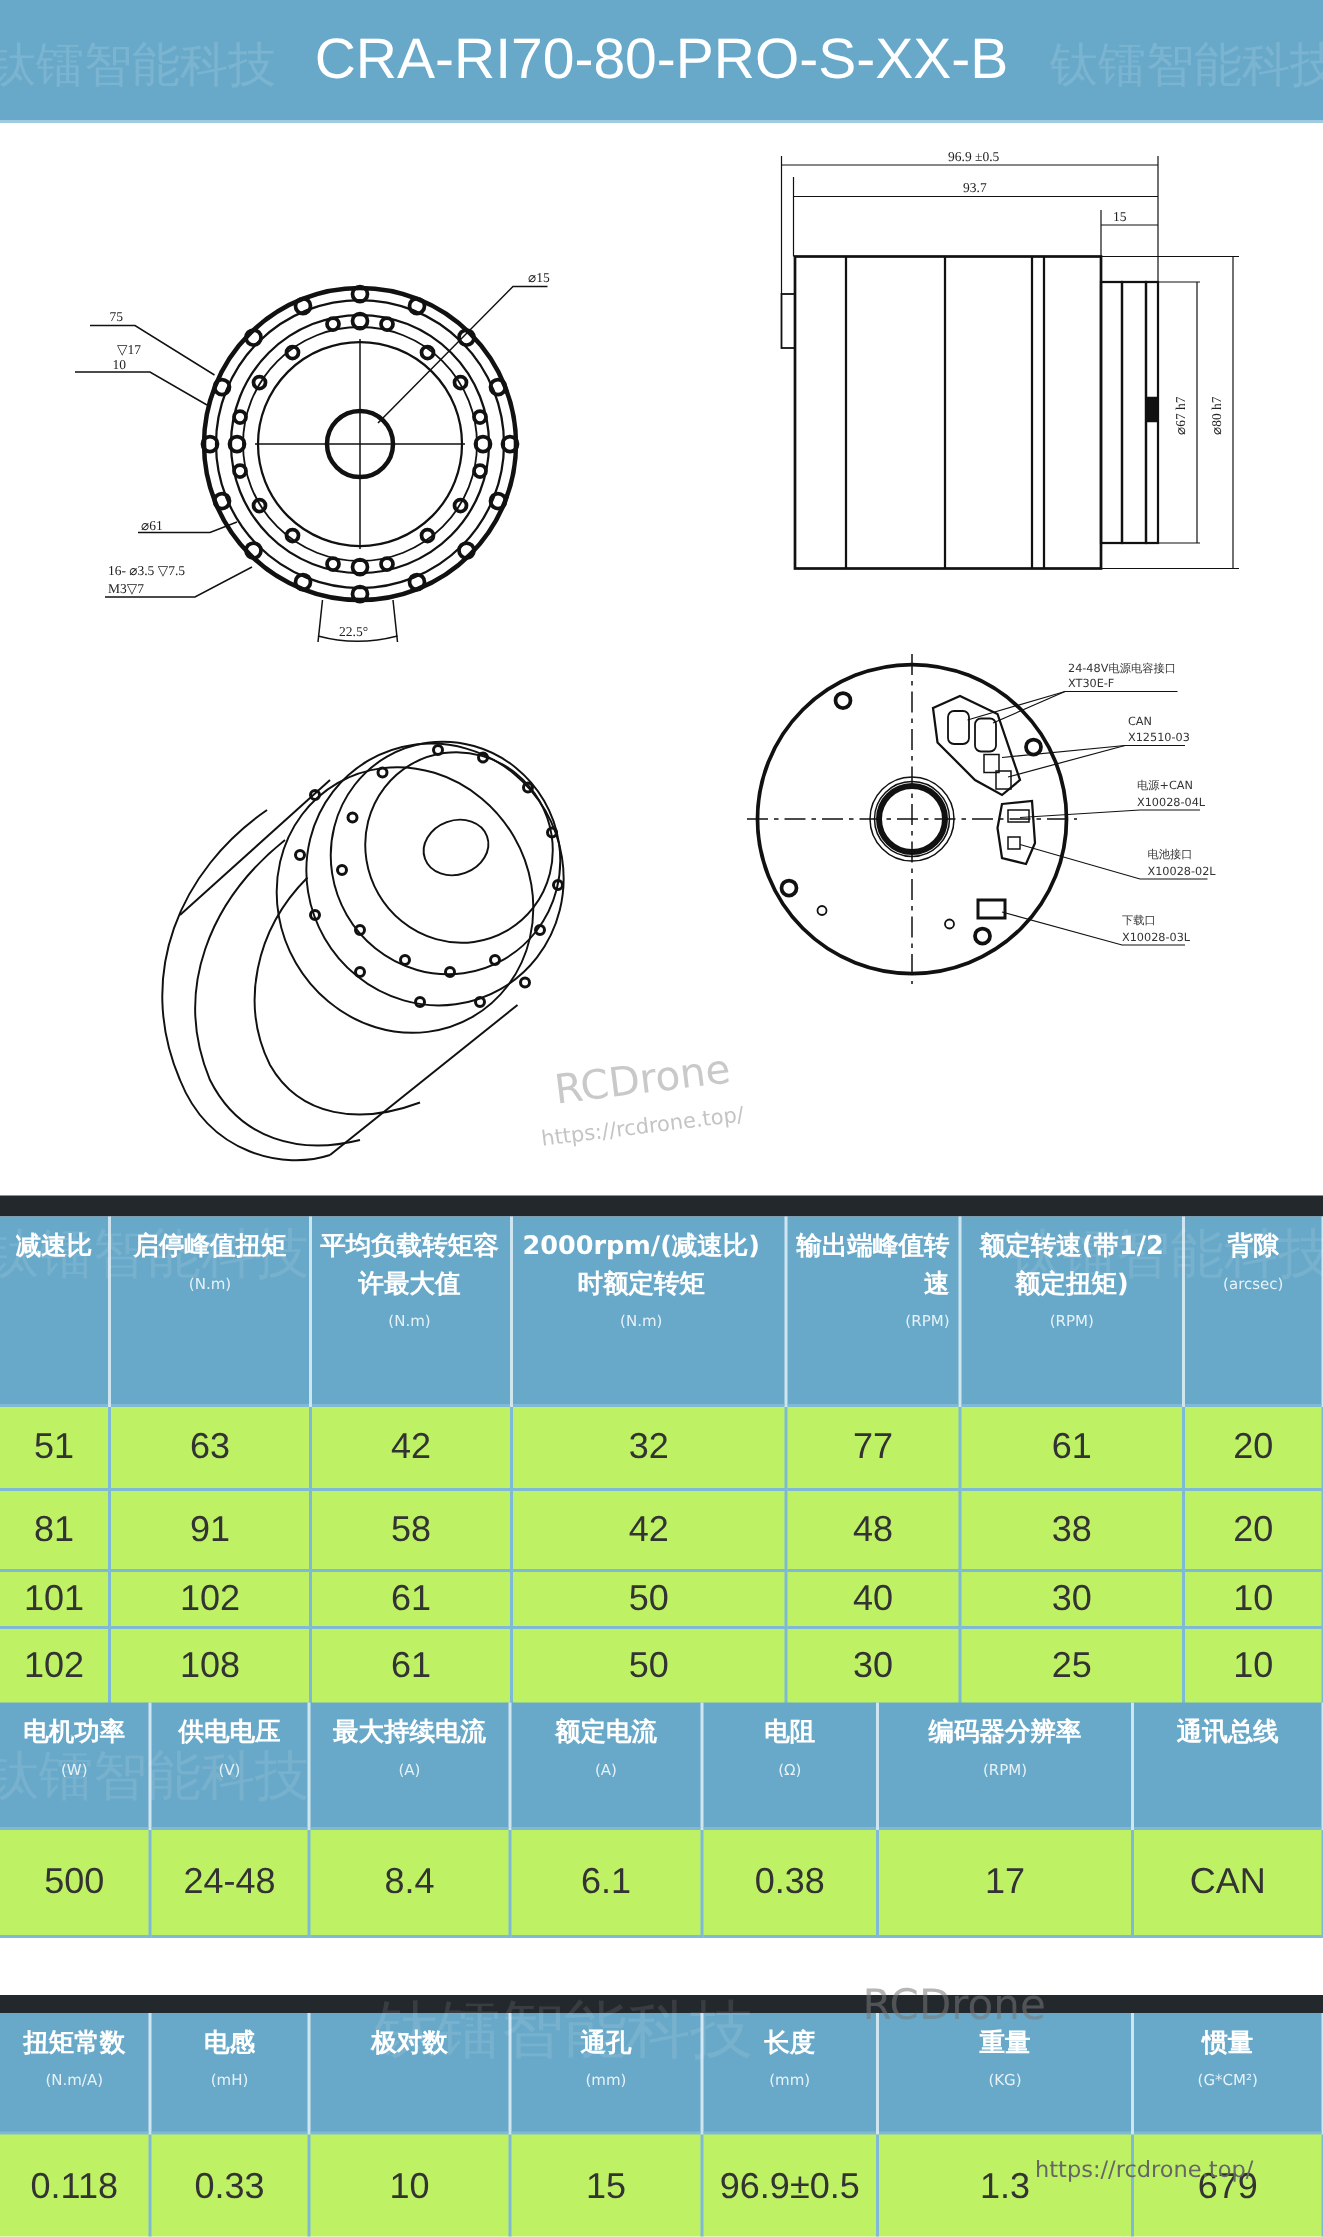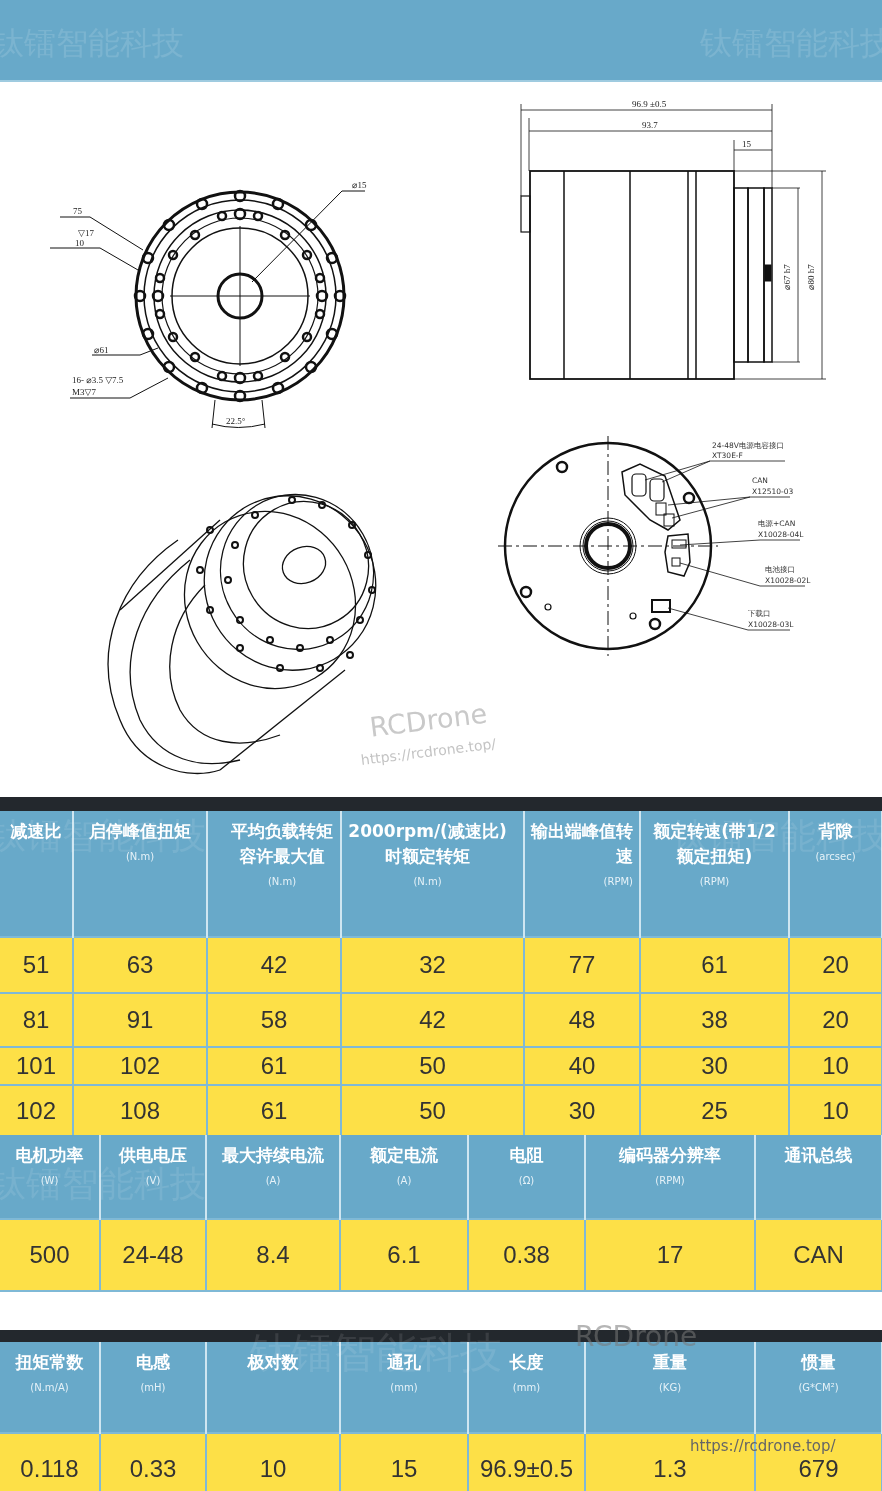--- a/index.html
+++ b/index.html
@@ -27,33 +27,34 @@
   .dark-band { position: absolute; left: 0; width: 882px; background: #23282d; }
 
   table.spec { position: absolute; left: 0; border-collapse: collapse; table-layout: fixed; }
   table.spec th {
     background: #68a9c9; color: #ffffff; font-weight: bold; font-size: 17px;
     vertical-align: top; text-align: center; border-left: 2px solid #c2410c; border-right: 2px solid #cfe6f1;
     line-height: 25px; padding-top: 8px;
   }
   table.spec th .unit { display: block; font-weight: normal; font-size: 10px; color: #e6f2f8; line-height: 26px; }
   table.spec td {
-    background: #fde047; color: #333; font-family: "Liberation Sans", sans-serif; font-size: 24px;
+    background: #bef264; color: #333; font-family: "Liberation Sans", sans-serif; font-size: 24px;
     text-align: center; vertical-align: middle; border: 2px solid #7fb9d6;
   }
   table.spec th:first-child, table.spec td:first-child { border-left: none; }
 
   .bottom-url { position: absolute; left: 690px; top: 1437px; color: #666; font-size: 15px; font-family: "DejaVu Sans", sans-serif; }
   .bottom-rc { position: absolute; left: 575px; top: 1320px; color: rgba(120,120,120,0.55); font-size: 28px; font-family: "DejaVu Sans", sans-serif; }
 </style>
 </head>
 <body>
 
 <div class="title-bar">
   <span class="wm-cn" style="left:-8px;top:22px;">钛镭智能科技</span>
+  <span class="title">CRA-RI70-80-PRO-S-XX-B</span>
   <span class="wm-cn" style="left:700px;top:22px;">钛镭智能科技</span>
 </div>
 
 <div class="drawing-area">
   <svg width="882" height="712" viewBox="0 84 882 712">
 
     <g stroke="#111" fill="none">
       <circle cx="240" cy="296" r="104" stroke-width="3"></circle>
       <circle cx="240" cy="296" r="96" stroke-width="1.5"></circle>
       <circle cx="240" cy="296" r="86" stroke-width="1.5"></circle>
@@ -244,21 +245,21 @@
       <col style="width:134px">
       <col style="width:183px">
       <col style="width:116px">
       <col style="width:149px">
       <col style="width:93px">
   </colgroup>
   <thead>
     <tr style="height:126px;">
       <th><span>减速比</span><span class="unit"></span></th>
       <th><span>启停峰值扭矩</span><span class="unit">(N.m)</span></th>
-      <th style="padding-left:22px;padding-right:6px;"><span>平均负载转矩容许最大值</span><span class="unit">(N.m)</span></th>
+      <th style="padding-left:4px;padding-right:6px;"><span>平均负载转矩容许最大值</span><span class="unit">(N.m)</span></th>
       <th style="padding-left:6px;padding-right:16px;"><span>2000rpm/(减速比)时额定转矩</span><span class="unit">(N.m)</span></th>
       <th style="padding-left:6px;padding-right:6px;text-align:right;"><span>输出端峰值转速</span><span class="unit">(RPM)</span></th>
       <th style="padding-left:6px;padding-right:6px;"><span>额定转速(带1/2额定扭矩)</span><span class="unit">(RPM)</span></th>
       <th><span>背隙</span><span class="unit">(arcsec)</span></th>
     </tr>
   </thead>
   <tbody>
     <tr style="height:56px;">
       <td>51</td>
         <td>63</td>
@@ -343,21 +344,21 @@
   <colgroup>
     <col style="width:100px">
       <col style="width:106px">
       <col style="width:134px">
       <col style="width:128px">
       <col style="width:117px">
       <col style="width:170px">
       <col style="width:127px">
   </colgroup>
   <thead>
-    <tr style="height:91px;">
+    <tr style="height:80px;">
       <th><span>扭矩常数</span><span class="unit">(N.m/A)</span></th>
       <th><span>电感</span><span class="unit">(mH)</span></th>
       <th><span>极对数</span><span class="unit"></span></th>
       <th><span>通孔</span><span class="unit">(mm)</span></th>
       <th><span>长度</span><span class="unit">(mm)</span></th>
       <th><span>重量</span><span class="unit">(KG)</span></th>
       <th><span>惯量</span><span class="unit">(G*CM²)</span></th>
     </tr>
   </thead>
   <tbody>

